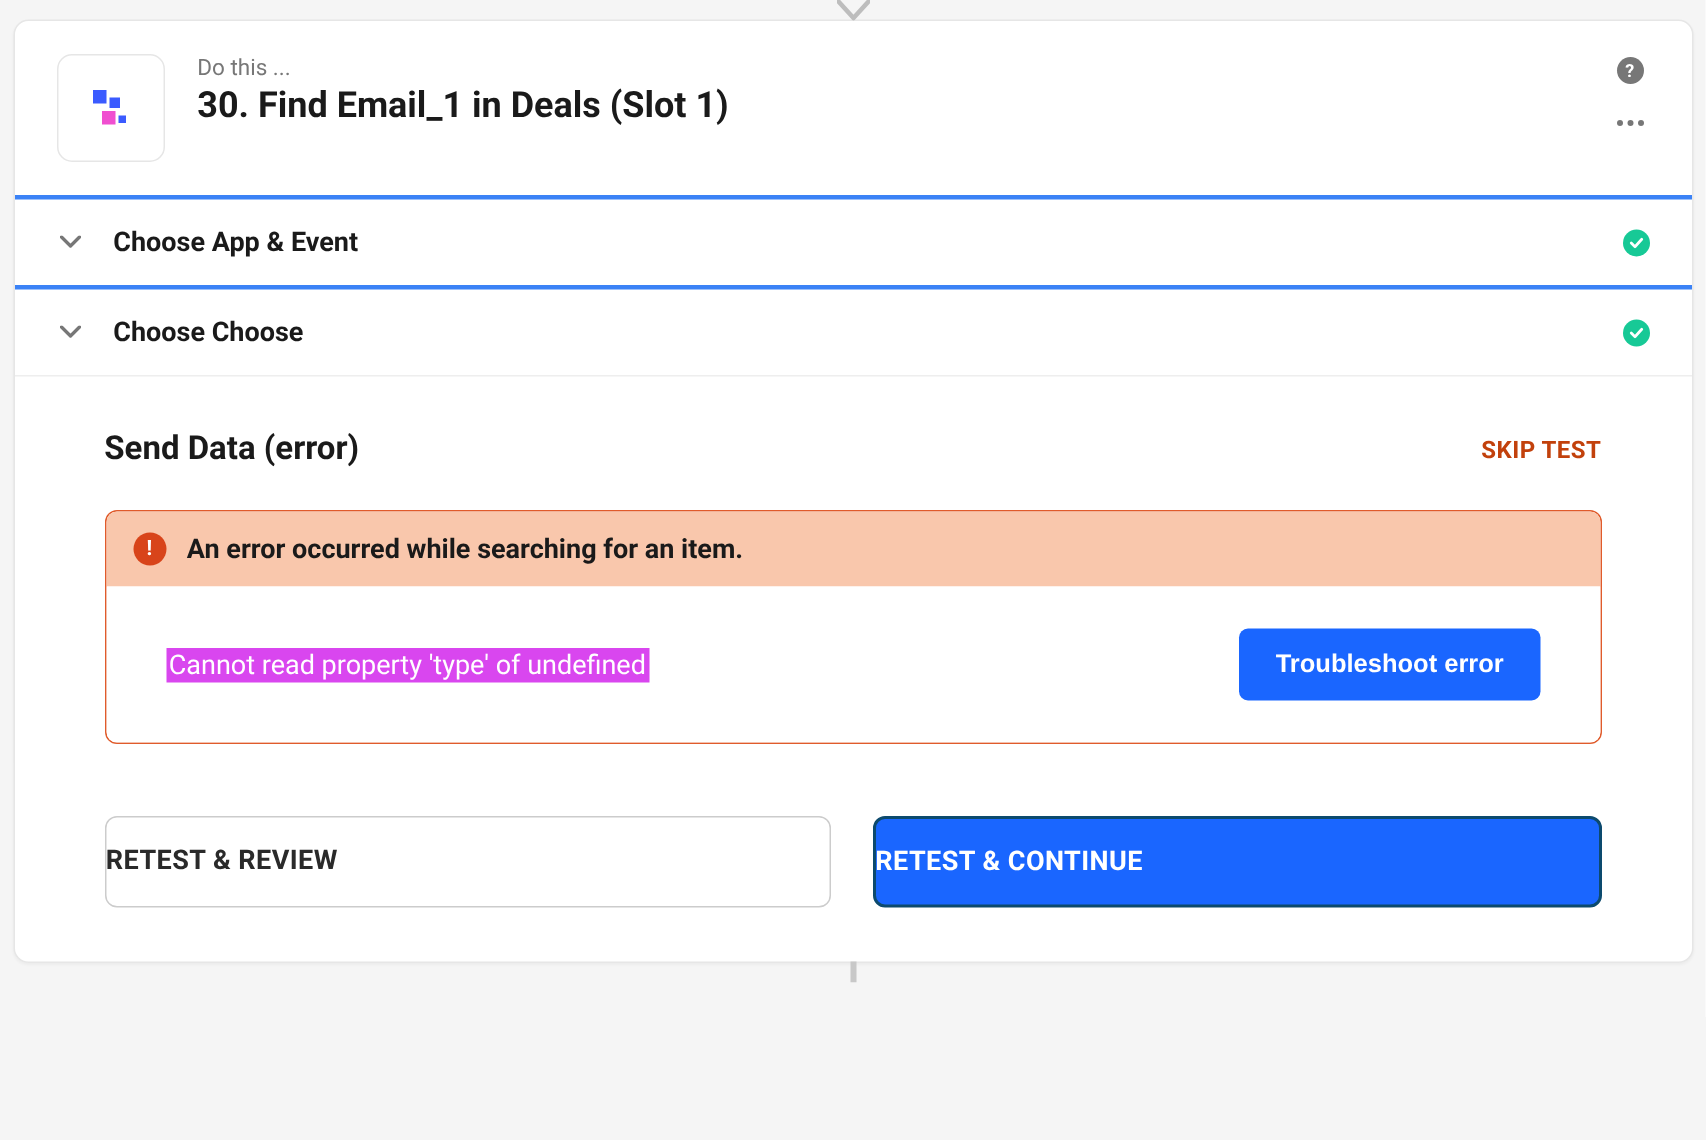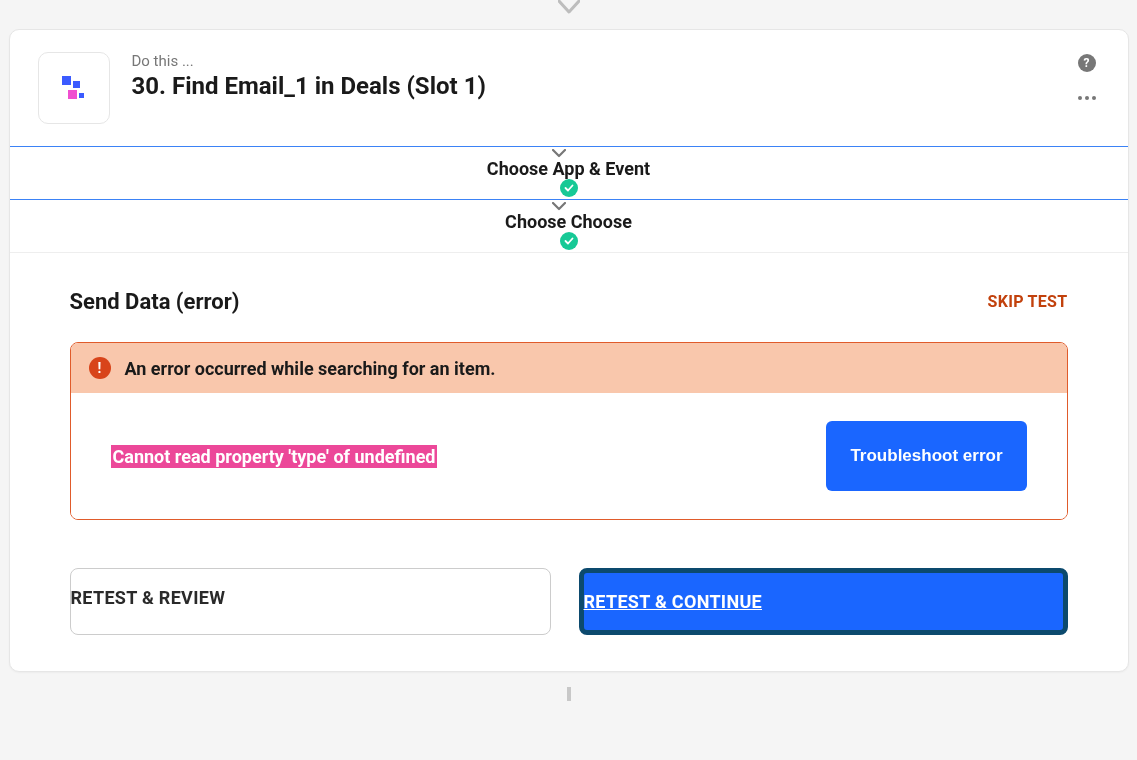--- a/index.html
+++ b/index.html
@@ -13,21 +13,21 @@
     justify-content: center;
     margin-bottom: -1px;
     height: 14px;
   }
   .connector-arrow svg { display: block; }
   .card {
     background: #fff;
     border: 1px solid #e6e6e6;
     border-radius: 10px;
     width: 1120px;
-    margin: 16px auto;
+    margin: 0 auto;
     box-shadow: 0 1px 2px rgba(0,0,0,0.04);
     overflow: hidden;
   }
   .card-header {
     display: flex;
     align-items: flex-start;
     padding: 22px 28px 22px 28px;
   }
   .app-icon {
     width: 72px;
@@ -70,26 +70,25 @@
     font-size: 12px; font-weight: 700;
     cursor: pointer;
   }
   .more-icon {
     display: flex; gap: 3px; cursor: pointer; padding: 4px;
   }
   .more-icon span {
     width: 4px; height: 4px; background: #777; border-radius: 50%;
   }
   .section-row {
-    border-top: 1px solid #3b82f6;
-    display: flex;
-    align-items: center;
-    padding: 2px 28px;
-    cursor: pointer;
-    flex-direction: column;
+    border-top: 3px solid #3b82f6;
+    display: flex;
+    align-items: center;
+    padding: 18px 28px;
+    cursor: pointer;
   }
   .chevron {
     width: 18px;
     display: flex;
     align-items: center;
     justify-content: center;
     margin-right: 20px;
     color: #777;
   }
   .section-label {
@@ -157,33 +156,33 @@
   }
   .error-body {
     background: #fff;
     padding: 28px 40px 28px 40px;
     display: flex;
     align-items: center;
     justify-content: space-between;
     gap: 20px;
   }
   .error-msg {
-    background: #ec4899;
+    background: #d946ef;
     color: #fff;
     font-size: 18px;
-    font-weight: 700;
+    font-weight: 400;
     padding: 1px 2px;
     display: inline;
   }
   .troubleshoot-btn {
     background: #1a66ff;
     color: #fff;
     border: none;
     border-radius: 6px;
-    padding: 25px 24px;
+    padding: 14px 24px;
     font-size: 17px;
     font-weight: 700;
     cursor: pointer;
     flex-shrink: 0;
   }
   .footer-buttons {
     display: flex;
     gap: 28px;
     margin-top: 48px;
   }
@@ -197,23 +196,22 @@
     cursor: pointer;
     text-align: left;
   }
   .btn-outline {
     background: #fff;
     border: 1px solid #ccc;
     color: #2a2a2a;
   }
   .btn-primary {
     background: #1a66ff;
-    border: 5px solid #0c4a6e;
-    color: #fff;
-    text-decoration: underline;
+    border: 2px solid #0c4a6e;
+    color: #fff;
   }
   .bottom-stub {
     display:flex;
     justify-content:center;
     margin-top:-1px;
   }
   .bottom-stub div {
     width:4px; height:14px; background:#c8c8c8;
   }
 </style>

